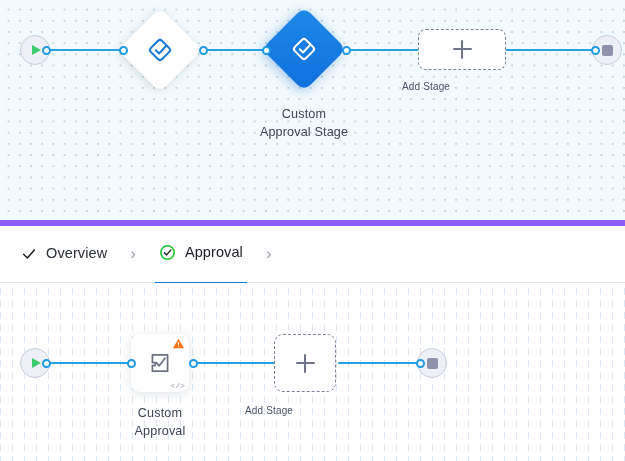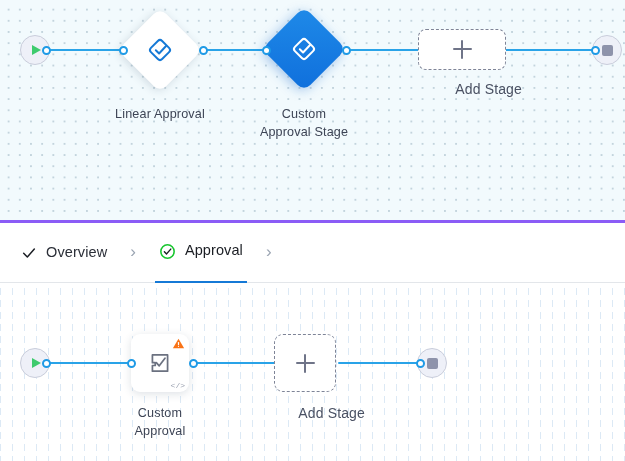--- a/index.html
+++ b/index.html
@@ -37,21 +37,21 @@
   }
 
   
   .tabbar {
     position: absolute;
     left: 0;
     top: 220px;
     width: 625px;
     height: 63px;
     background: #ffffff;
-    border-top: 3px solid #8b5cf6;
+    border-top: 6px solid #8b5cf6;
     border-bottom: 1px solid #e3e6ea;
     display: flex;
     align-items: center;
     padding-left: 16px;
     box-sizing: border-box;
   }
   .tab {
     display: flex;
     align-items: center;
     gap: 9px;
@@ -211,22 +211,22 @@
   .plus::before, .plus::after {
     content: "";
     position: absolute;
     background: #6f7488;
     border-radius: 1px;
   }
   .plus::before { left: 0; top: 8.3px; width: 19px; height: 2.2px; }
   .plus::after  { top: 0; left: 8.3px; height: 19px; width: 2.2px; }
   .add-label {
     position: absolute;
-    text-align: right;
-    font-size: 14px;
+    text-align: left;
+    font-size: 10px;
     color: #4a5163;
     letter-spacing: 0.15px;
   }
 
   
   .step-card {
     position: absolute;
     width: 58px;
     height: 58px;
     border-radius: 9px;
@@ -277,21 +277,20 @@
     <div class="diamond plain" style="left:130px; top:20px;">
       <div class="glyph">
         <svg width="28" height="28" viewBox="0 0 24 24" fill="none" stroke="#1579d6" stroke-width="1.7" stroke-linecap="round" stroke-linejoin="round">
           <rect x="5.2" y="5.2" width="13.6" height="13.6" rx="2.6" transform="rotate(45 12 12)"></rect>
           <polyline points="8.4,12.2 11.2,15 17.2,8.6"></polyline>
         </svg>
       </div>
     </div>
     <div class="port" style="left:119px; top:45.5px;"></div>
     <div class="port" style="left:199px; top:45.5px;"></div>
-    <div class="node-label" style="left:85px; top:105px; width:150px;">Linear Approval</div>
 
     <div class="diamond selected" style="left:274px; top:19px;">
       <div class="glyph">
         <svg width="28" height="28" viewBox="0 0 24 24" fill="none" stroke="#ffffff" stroke-width="1.7" stroke-linecap="round" stroke-linejoin="round">
           <rect x="5.2" y="5.2" width="13.6" height="13.6" rx="2.6" transform="rotate(45 12 12)"></rect>
           <polyline points="8.4,12.2 11.2,15 17.2,8.6"></polyline>
         </svg>
       </div>
     </div>
     <div class="port" style="left:262px; top:45.5px;"></div>

